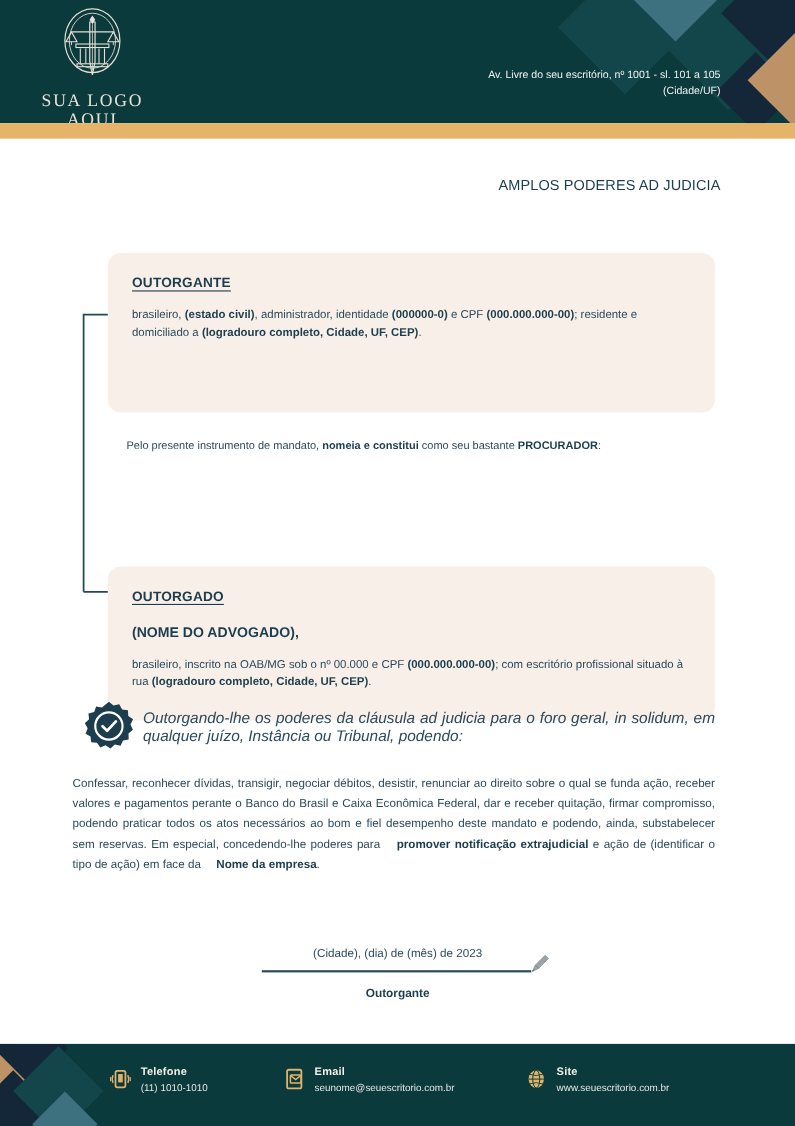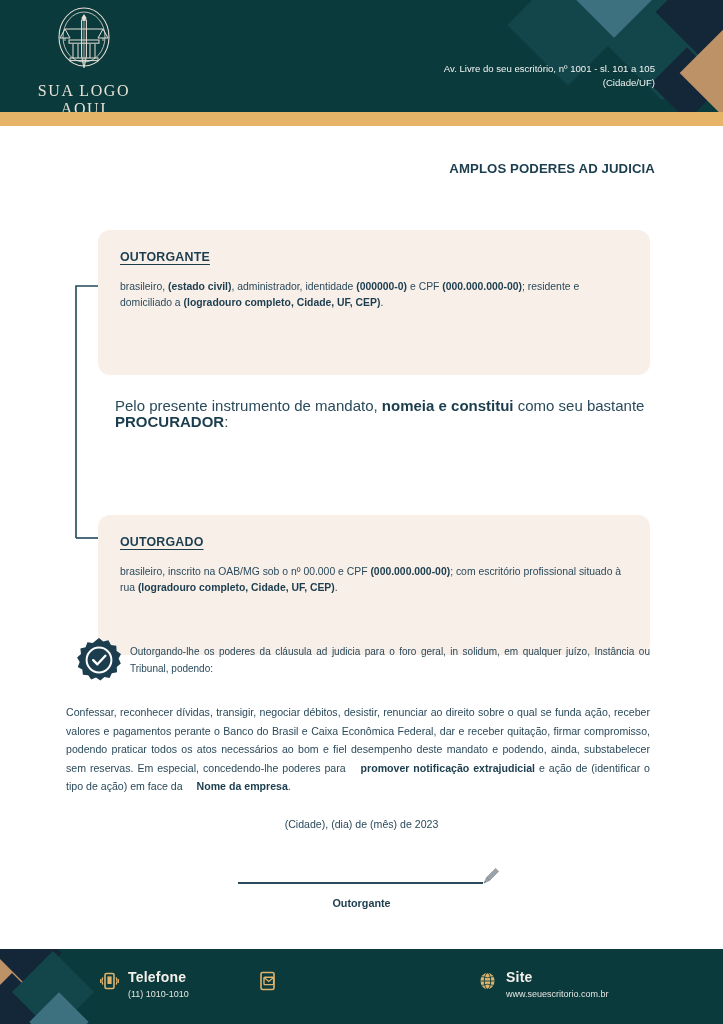--- a/index.html
+++ b/index.html
@@ -39,62 +39,62 @@
   }
   .hdr-addr {
     position:absolute; right:68px; top:62px; text-align:right;
     color:#F2F4F3; font-size:9.6px; line-height:14px;
   }
   .gold-bar { position:absolute; left:0; top:112px; width:723px; height:14px; background:#E5B468; }
 
   
   .title-block { position:absolute; right:68px; top:156px; text-align:right; }
   .doc-title { font-size:23px; font-weight:bold; letter-spacing:.4px; color:#1B3D4E; }
-  .doc-sub { font-size:13.2px; font-weight:bold; color:#1B3D4E; margin-top:5px; letter-spacing:.1px; }
+  .doc-sub { font-size:13.2px; font-weight:normal; color:#1B3D4E; margin-top:5px; letter-spacing:.1px; }
 
   
   .card {
     position:absolute; left:98px; width:552px;
     background:#F8EFE9; border-radius:12px; padding:20px 22px 20px 22px;
   }
   .card-head {
     font-size:12.4px; font-weight:bold; color:#1B3D4E;
     text-decoration:underline; text-underline-offset:3px; letter-spacing:.2px;
   }
   .card-name { font-size:12.8px; font-weight:bold; color:#1B3D4E; margin-top:18px; }
   .card-body { font-size:10.4px; line-height:16px; color:#2A4A5B; margin-top:15px; }
   .card-body b { color:#1B3D4E; }
 
   #card-outorgante { top:230px; height:145px; }
   #card-outorgado  { top:472px; height:140px;margin-top:43px; }
 
   .mid-par {
     position:absolute; left:115px; top:398px; width:530px;
-    font-size:15px; line-height:16px; color:#2A4A5B;
+    font-size:10px; line-height:16px; color:#2A4A5B;
   }
   .mid-par b { color:#1B3D4E; }
 
   
   .bracket { position:absolute; left:70px; top:283px; width:50px; height:265px; }
 
   
   .badge { position:absolute; left:76px; top:638px; width:46px; height:46px; }
   .badge-par {
     position:absolute; left:130px; top:644px; width:520px;
-    font-size:10px; line-height:16.5px; color:#2A4A5B; text-align:justify;
+    font-size:14px; line-height:16.5px; color:#2A4A5B; text-align:justify;font-style:italic;
   }
   .main-par {
     position:absolute; left:66px; top:703px; width:584px;
     font-size:10.6px; line-height:18.5px; color:#2A4A5B; text-align:justify;
   }
   .main-par b { color:#1B3D4E;margin-left:11px; }
 
   
   .sig-date {
-    position:absolute; left:0; top:818px; width:723px; text-align:center;
+    position:absolute; left:0; top:861px; width:723px; text-align:center;
     font-size:10.6px; color:#2A4A5B;
   }
   .sig-line {
     position:absolute; left:238px; top:882px; width:245px; height:1.6px; background:#2A4A5B;
   }
   .sig-pen { position:absolute; left:481px; top:866px; width:20px; height:20px; }
   .sig-label {
     position:absolute; left:0; top:897px; width:723px; text-align:center;
     font-size:10.8px; font-weight:bold; color:#1B3D4E;
   }
@@ -109,21 +109,21 @@
   .f2 { width:48px; height:48px; background:#142739; left:4px; top:-20px; }
   .f3 { width:58px; height:58px; background:#13464A; left:24px; top:14px; }
   .f4 { width:48px; height:48px; background:#142739; left:-12px; top:34px; }
   .f5 { width:42px; height:42px; background:#3E7180; left:38px; top:52px; }
 
   .ftr-item { position:absolute; top:969px; display:flex; align-items:flex-start; gap:9px; }
   #ftr-phone { left:100px; }
   #ftr-email { left:258px; }
   #ftr-site  { left:478px; }
   .ftr-ico { width:19px; height:22px; flex:0 0 19px; margin-top:1px; }
-  .ftr-lbl { font-size:14px; font-weight:bold; color:#F3F0E9; letter-spacing:.2px; }
+  .ftr-lbl { font-size:10px; font-weight:bold; color:#F3F0E9; letter-spacing:.2px; }
   .ftr-val { font-size:9px; color:#E6E6E2; margin-top:4px; }
 </style>
 </head>
 <body>
 
 <div class="page">
 
   <div class="header">
     <div class="hdr-deco">
       <div class="dia d1"></div>
@@ -176,20 +176,21 @@
 
   <div class="card" id="card-outorgante">
     <div class="card-head">OUTORGANTE</div>
     <div class="card-body">brasileiro, <b>(estado civil)</b>, administrador, identidade <b>(000000-0)</b> e CPF <b>(000.000.000-00)</b>; residente e domiciliado a <b>(logradouro completo, Cidade, UF, CEP)</b>.</div>
   </div>
 
   <div class="mid-par">Pelo presente instrumento de mandato, <b>nomeia e constitui</b> como seu bastante <b>PROCURADOR</b>:</div>
 
   <div class="card" id="card-outorgado">
     <div class="card-head">OUTORGADO</div>
+    <div class="card-name">(NOME DO ADVOGADO),</div>
     <div class="card-body">brasileiro, inscrito na OAB/MG sob o nº 00.000 e CPF <b>(000.000.000-00)</b>; com escritório profissional situado à rua <b>(logradouro completo, Cidade, UF, CEP)</b>.</div>
   </div>
 
   <svg class="badge" viewBox="0 0 46 46">
     <g fill="#1B3D4E">
       <path d="M23 0 L27.2 3.4 L32.4 2.2 L35 6.9 L40.3 7.7 L40.6 13 L45 15.9 L42.6 20.6 L44.8 25.4 L40.8 28.9 L41 34.2 L35.8 35.2 L33.6 40 L28.4 38.9 L24.4 42.4 L20 39.5 L15.2 41.6 L12.2 37.2 L6.9 36.8 L6.3 31.5 L1.8 29 L3.7 24.1 L1.1 19.5 L5 15.9 L4.4 10.6 L9.6 9.3 L11.4 4.3 L16.7 5.1 Z"></path>
     </g>
     <circle cx="23" cy="22" r="12.4" fill="none" stroke="#FFFFFF" stroke-width="2"></circle>
     <path d="M17.2 22.2 L21.4 26.3 L29.4 17.8" fill="none" stroke="#FFFFFF" stroke-width="2.4" stroke-linecap="round" stroke-linejoin="round"></path>
   </svg>
@@ -229,20 +230,24 @@
       <div class="ftr-val">(11) 1010-1010</div>
     </div>
   </div>
 
   <div class="ftr-item" id="ftr-email">
     <svg class="ftr-ico" viewBox="0 0 19 22">
       <rect x="3" y="2.5" width="13" height="17" rx="1.6" fill="none" stroke="#E0B36B" stroke-width="1.6"></rect>
       <rect x="6" y="7.2" width="9.6" height="7.4" rx=".8" fill="#0B3A3C" stroke="#E0B36B" stroke-width="1.4"></rect>
       <path d="M6 7.6 L10.8 11.4 L15.6 7.6" fill="none" stroke="#E0B36B" stroke-width="1.3"></path>
     </svg>
+    <div>
+      <div class="ftr-lbl">Email</div>
+      <div class="ftr-val">seunome@seuescritorio.com.br</div>
+    </div>
   </div>
 
   <div class="ftr-item" id="ftr-site">
     <svg class="ftr-ico" viewBox="0 0 19 22">
       <ellipse cx="9.5" cy="11" rx="7" ry="8" fill="#E0B36B"></ellipse>
       <ellipse cx="9.5" cy="11" rx="3.2" ry="8" fill="none" stroke="#0B3A3C" stroke-width=".9"></ellipse>
       <line x1="2.5" y1="11" x2="16.5" y2="11" stroke="#0B3A3C" stroke-width=".9"></line>
       <path d="M3.6 6.6 Q9.5 9 15.4 6.6" fill="none" stroke="#0B3A3C" stroke-width=".8"></path>
       <path d="M3.6 15.4 Q9.5 13 15.4 15.4" fill="none" stroke="#0B3A3C" stroke-width=".8"></path>
     </svg>

